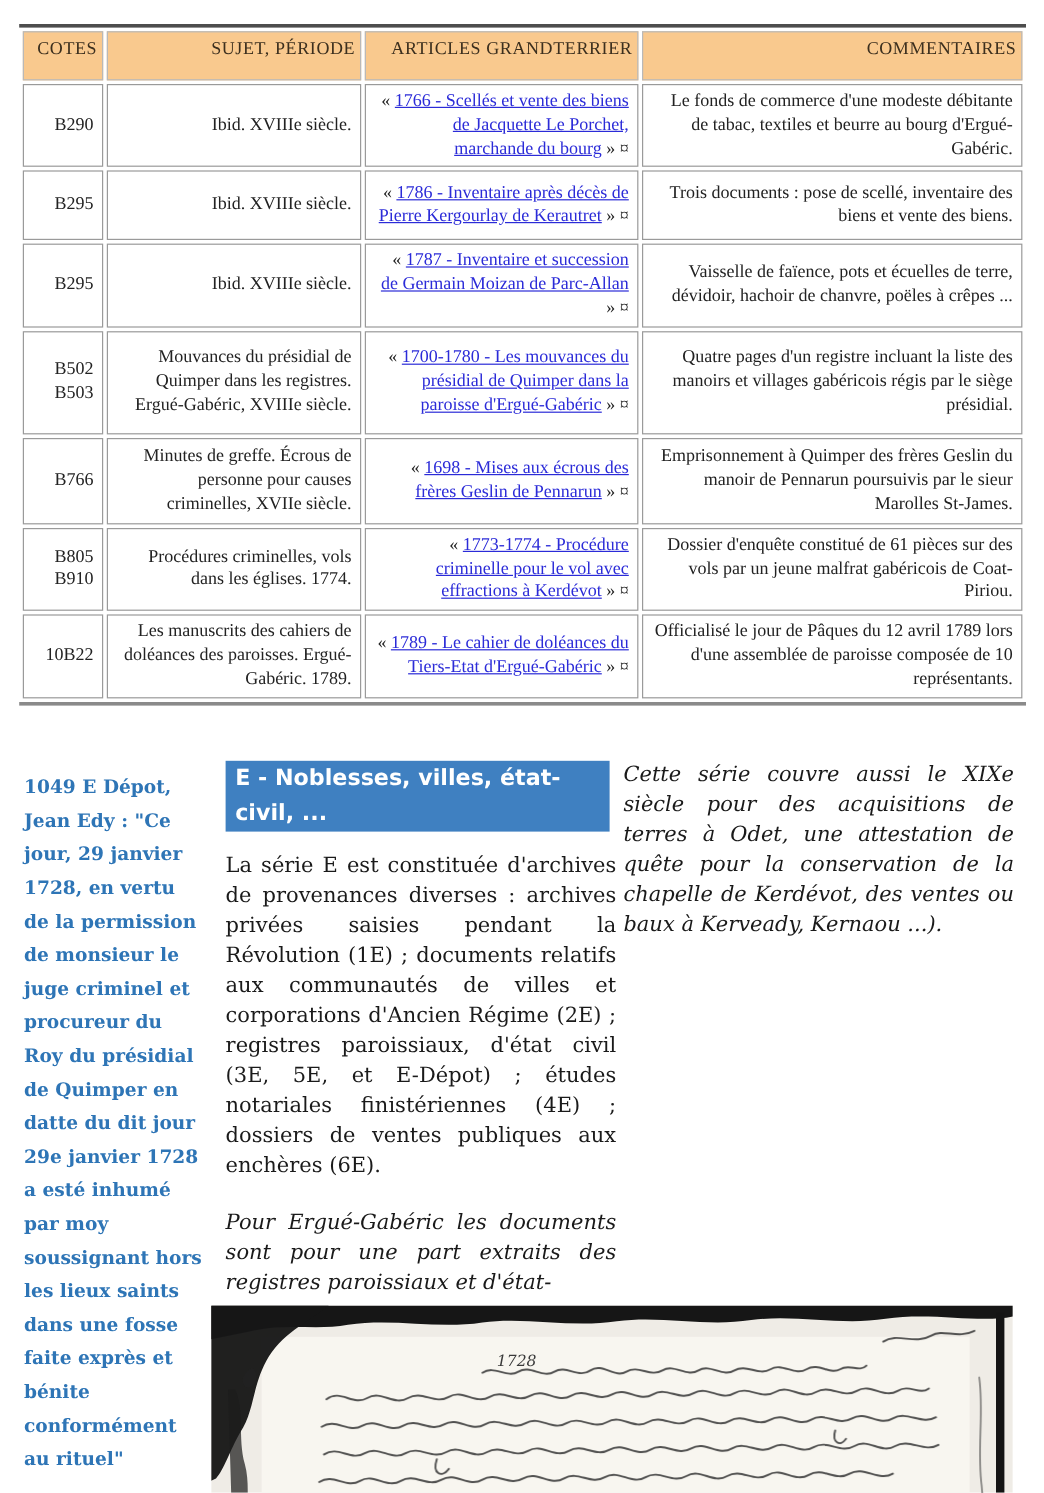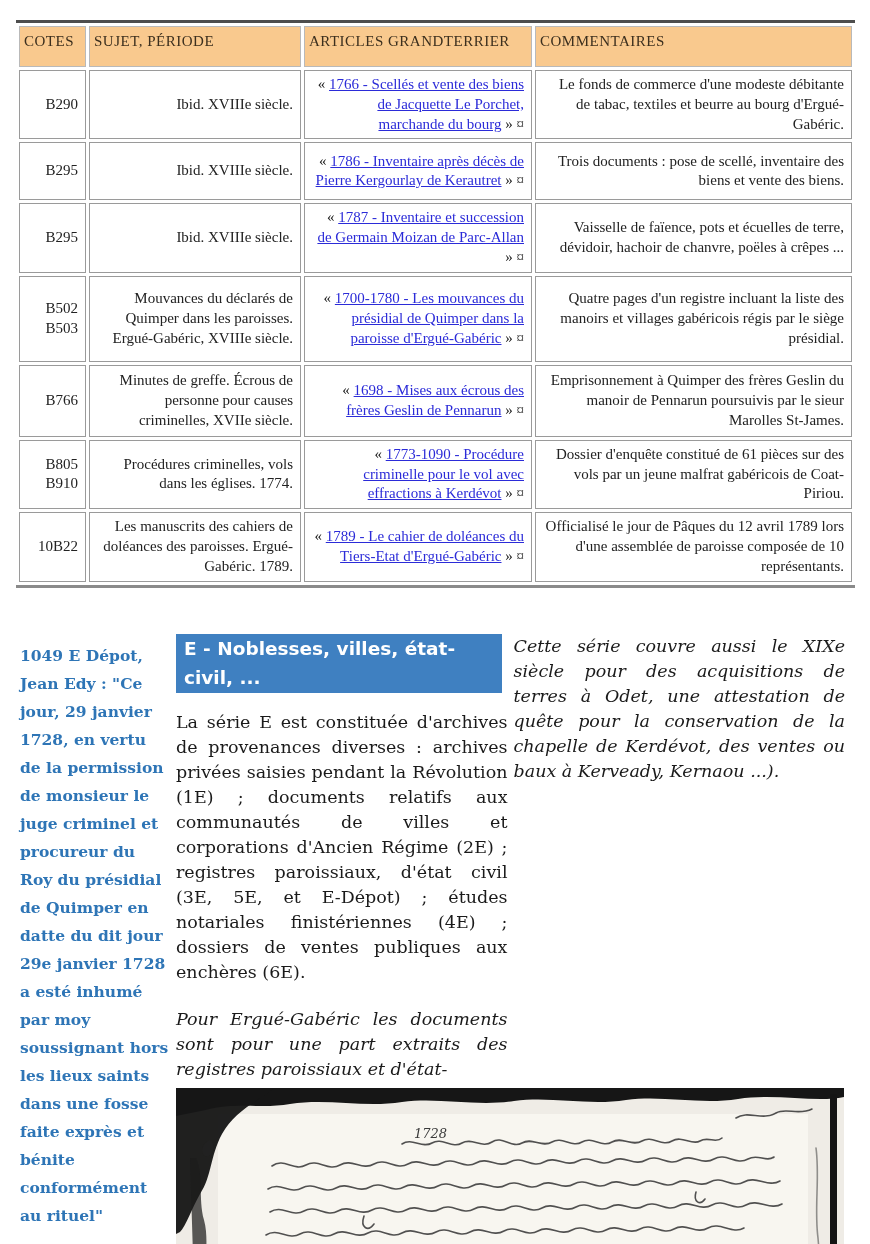--- a/index.html
+++ b/index.html
@@ -24,21 +24,21 @@
   }
   table.doc-table th{
     background:#F9C98E;
     border:1px solid #b9b9b9;
     font-weight:400;
     font-size:15px;
     color:#3c2f1e;
     letter-spacing:.5px;
     padding:6px 4px 16px 4px;
     vertical-align:middle;
-    text-align:left;
+    text-align:right;
   }
   table.doc-table td{
     border:1px solid #9a9a9a;
     padding:4px 7px;
     vertical-align:middle;
     line-height:1.32;
     text-align:right;
   }
   td.c-cote{padding-left:9px;}
   tr.r1{height:62px;} tr.r2{height:58px;} tr.r3{height:62px;}
@@ -59,21 +59,21 @@
     width:150px;
     flex-shrink:0;
     padding-top:8px;
     color:#2E75B6;
     font-family:"DejaVu Serif", serif;
     font-weight:bold;
     font-size:15.5px;
     line-height:28px;
   }
   .content{flex:1;margin-left:6px;}
-  .cols{display:flex;gap:6px;}
+  .cols{display:flex;gap:6px;margin-left:12px;}
   .col{
     flex:1;
     font-family:"DejaVu Serif", serif;
     font-size:17.5px;
     line-height:25px;
     color:#1a1a1a;
     text-align:justify;
   }
   .col p{margin:0 0 22px 0;}
   .col p:last-child{margin-bottom:0;font-style:italic;}
@@ -145,21 +145,21 @@
           <td>Ibid. XVIIIe siècle.</td>
           <td>
             <span class="qmark">«</span>
             <a class="glink">1787 - Inventaire et succession de Germain Moizan de Parc-Allan</a>
             <span class="qmark">» ¤</span>
           </td>
           <td>Vaisselle de faïence, pots et écuelles de terre, dévidoir, hachoir de chanvre, poëles à crêpes ...</td>
         </tr>
         <tr class="r4">
           <td class="c-cote">B502 B503</td>
-          <td>Mouvances du déclarés de Quimper dans les paroisses. Ergué-Gabéric, XVIIIe siècle.</td>
+          <td>Mouvances du présidial de Quimper dans les registres. Ergué-Gabéric, XVIIIe siècle.</td>
           <td>
             <span class="qmark">«</span>
             <a class="glink">1700-1780 - Les mouvances du présidial de Quimper dans la paroisse d'Ergué-Gabéric</a>
             <span class="qmark">» ¤</span>
           </td>
           <td>Quatre pages d'un registre incluant la liste des manoirs et villages gabéricois régis par le siège présidial.</td>
         </tr>
         <tr class="r5">
           <td class="c-cote">B766</td>
           <td>Minutes de greffe. Écrous de personne pour causes criminelles, XVIIe siècle.</td>
@@ -168,21 +168,21 @@
             <a class="glink">1698 - Mises aux écrous des frères Geslin de Pennarun</a>
             <span class="qmark">» ¤</span>
           </td>
           <td>Emprisonnement à Quimper des frères Geslin du manoir de Pennarun poursuivis par le sieur Marolles St-James.</td>
         </tr>
         <tr class="r6">
           <td class="c-cote">B805 B910</td>
           <td>Procédures criminelles, vols dans les églises. 1774.</td>
           <td>
             <span class="qmark">«</span>
-            <a class="glink">1773-1090 - Procédure criminelle pour le vol avec effractions à Kerdévot</a>
+            <a class="glink">1773-1774 - Procédure criminelle pour le vol avec effractions à Kerdévot</a>
             <span class="qmark">» ¤</span>
           </td>
           <td>Dossier d'enquête constitué de 61 pièces sur des vols par un jeune malfrat gabéricois de Coat-Piriou.</td>
         </tr>
         <tr class="r7">
           <td class="c-cote">10B22</td>
           <td>Les manuscrits des cahiers de doléances des paroisses. Ergué-Gabéric. 1789.</td>
           <td>
             <span class="qmark">«</span>
             <a class="glink">1789 - Le cahier de doléances du Tiers-Etat d'Ergué-Gabéric</a>

